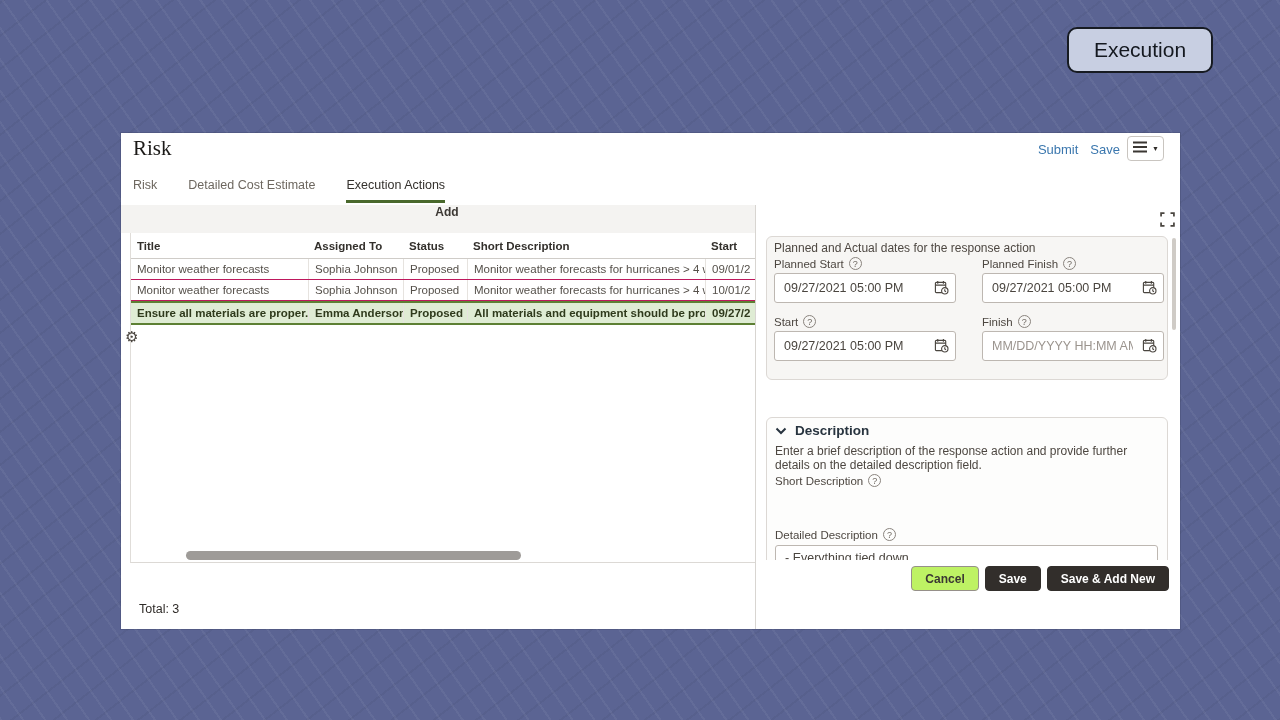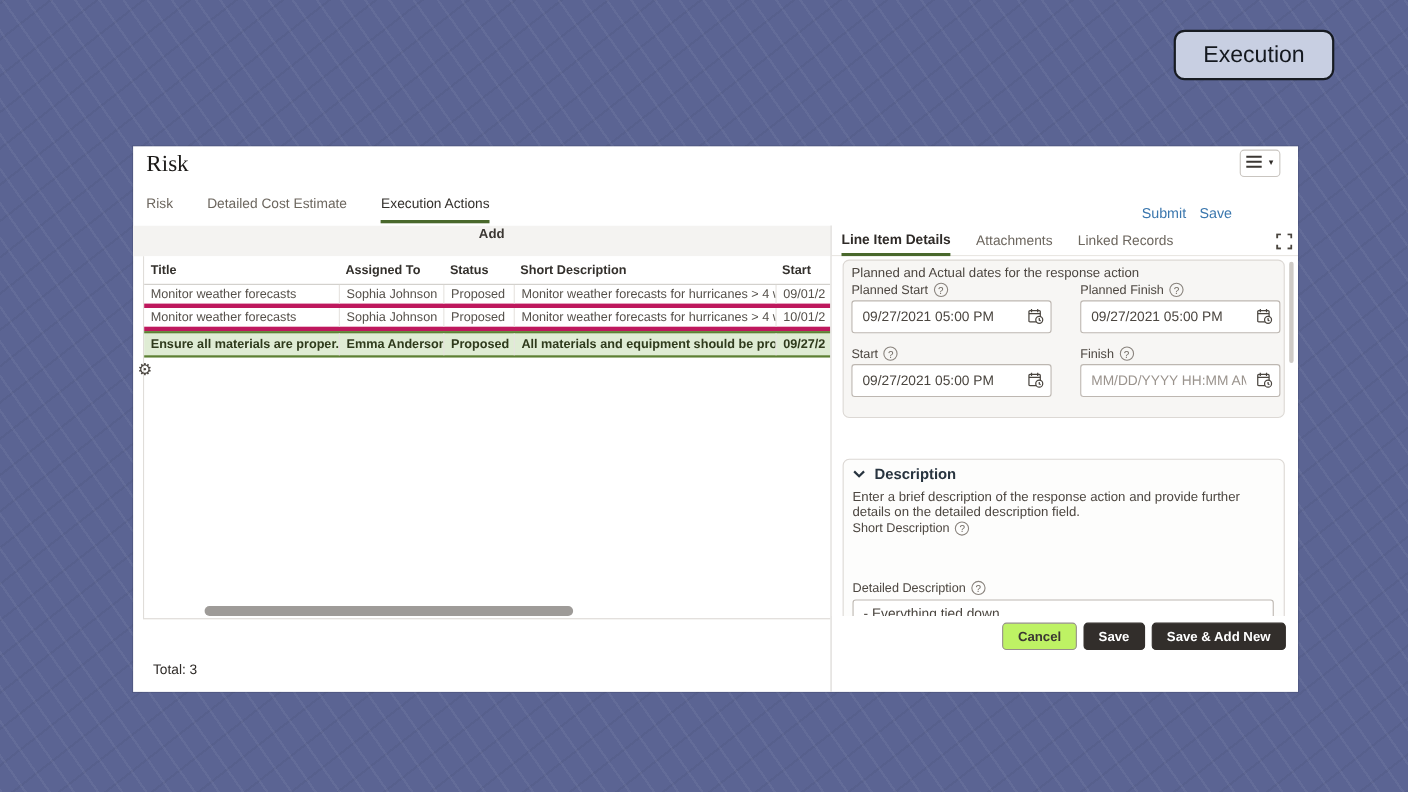--- a/index.html
+++ b/index.html
@@ -25,21 +25,21 @@
   
   .app {
     position:absolute; left:121px; top:133px; width:1059px; height:496px;
     background:#ffffff; box-shadow:0 0 0 1px rgba(0,0,0,0.10);
     font-size:12px; color:#403c38;
   }
   .app-title {
     position:absolute; left:12px; top:3px;
     font-family:"Liberation Serif", serif; font-size:21px; color:#1c1a18;
   }
-  .header-links { position:absolute; right:60px; top:9px; display:flex; gap:12px;margin-top:44px; }
+  .header-links { position:absolute; right:60px; top:9px; display:flex; gap:12px; }
   .header-link { color:#3b77ae; font-size:13px; cursor:pointer; }
   .menu-btn {
     position:absolute; left:1006px; top:3px; width:37px; height:25px;
     border:1px solid #c9c5c0; border-radius:4px; background:#fff;
     display:flex; align-items:center; justify-content:center; gap:4px; cursor:pointer;
   }
   .menu-caret { font-size:7px; color:#2f2b28; }
 
   
   .tabs { position:absolute; left:12px; top:45px; display:flex; gap:31px; height:25px; }
@@ -57,21 +57,21 @@
 
   .grid-box {
     position:absolute; left:9px; top:28px; width:625px; height:330px;
     border-left:1px solid #e0ddd9; border-bottom:1px solid #dcd9d5; background:#fff; overflow:hidden;
   }
   .grid-row, .grid-head {
     display:grid; grid-template-columns:177px 95px 64px 238px 1fr; align-items:center;
   }
   .grid-head { height:26px; border-bottom:1px solid #cfccc8; }
   .grid-head .cell { font-weight:bold; color:#33302c; font-size:11.5px; }
-  .grid-row { height:21px; border-bottom:4px solid #be185d; color:#55504a; font-size:11.5px; }
+  .grid-row { height:21px; border-bottom:1px solid #be185d; color:#55504a; font-size:11.5px; }
   .cell { padding:0 6px; white-space:nowrap; overflow:hidden; height:100%; display:flex; align-items:center; }
   .grid-row .cell + .cell { border-left:1px solid #e6e3df; }
   .grid-row.selected {
     background:#dfecd4; border-top:2px solid #5d8034; border-bottom:2px solid #5d8034;
     height:24px; color:#2f3a1c; font-weight:bold;
   }
   .row-gear {
     position:absolute; left:4px; top:124px; font-size:15px; color:#4a453f; line-height:1; cursor:pointer;
   }
   .h-scrollbar {
@@ -236,25 +236,20 @@
 
     <div class="splitter"></div>
     <div class="splitter-handle">
         <i></i>
         <i></i>
         <i></i>
       </div>
 
     <div class="panel">
 
-      <div class="panel-tabs">
-        <div class="panel-tab active">Line Item Details</div>
-        <div class="panel-tab">Attachments</div>
-        <div class="panel-tab">Linked Records</div>
-      </div>
       <div class="expand-btn">
         <svg width="15" height="15" viewBox="0 0 14 14" fill="none" stroke="#4a453f" stroke-width="1.6">
             <path d="M1 4.2V1h3.2M9.8 1H13v3.2M13 9.8V13H9.8M4.2 13H1V9.8"></path>
           </svg>
       </div>
 
       <div class="panel-content">
 
         <div class="dates-box">
           <div class="dates-caption">Planned and Actual dates for the response action</div>

